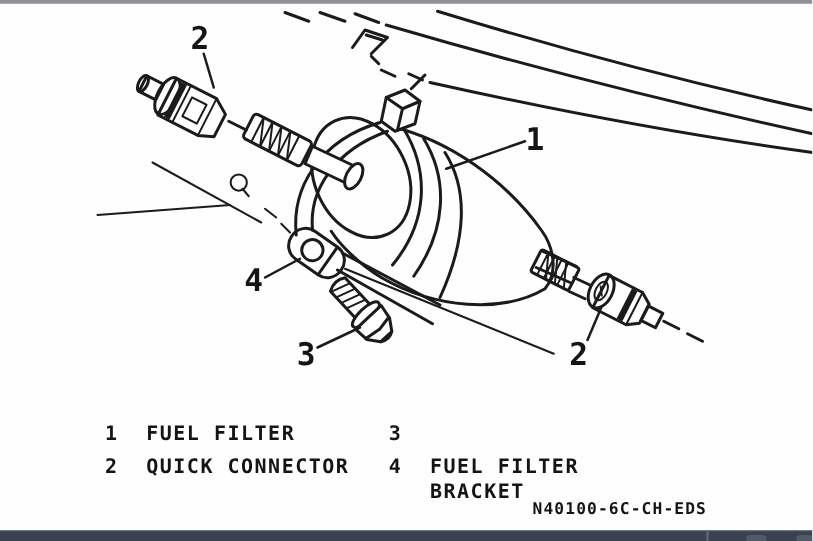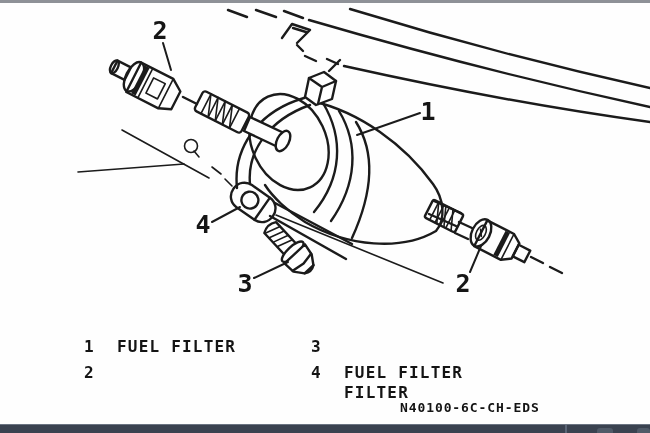--- a/index.html
+++ b/index.html
@@ -8,21 +8,21 @@
   .top-bar{position:absolute;top:0;left:0;width:650px;height:3px;background:#8e9197;}
   .diagram{position:absolute;top:0;left:0;width:650px;height:433px;}
   svg{position:absolute;top:0;left:0;}
   .thick{stroke:#1b1b1b;stroke-width:2.4;fill:none;stroke-linecap:round;stroke-linejoin:round;}
   .thin{stroke:#1b1b1b;stroke-width:1.6;fill:none;stroke-linecap:round;stroke-linejoin:round;}
   .leader{stroke:#1b1b1b;stroke-width:2;fill:none;stroke-linecap:round;}
   .callout{font:bold 25px "DejaVu Sans Mono",monospace;fill:#151515;text-anchor:middle;stroke:none;}
   .leg-item{position:absolute;display:flex;font:bold 16px/20px "DejaVu Sans Mono",monospace;
             letter-spacing:1.2px;color:#141414;white-space:nowrap;}
   .leg-num{width:33px;flex:none;}
-  .part-code{position:absolute;left:400px;top:400px;font:bold 13px "DejaVu Sans Mono",monospace;
+  .part-code{position:absolute;left:426px;top:400px;font:bold 13px "DejaVu Sans Mono",monospace;
              letter-spacing:0.9px;color:#141414;white-space:nowrap;}
   .taskbar{position:absolute;left:0;bottom:0;width:650px;height:8px;background:#3a4250;
            border-top:1px solid #6b7482;}
   .taskbar-divider{position:absolute;left:565px;top:0;width:2px;height:8px;background:#5b6576;}
   .taskbar-blob{position:absolute;bottom:-3px;height:8px;border-radius:3px 3px 0 0;background:#505a68;}
   .blob1{left:597px;width:16px;}
   .blob2{left:637px;width:13px;}
 </style>
 </head>
 <body>
@@ -157,29 +157,30 @@
       </g>
     </svg>
 
     <div>
       <div class="leg-item" style="left:84px;top:337px">
         <span class="leg-num">1</span>
         <span>FUEL FILTER</span>
       </div>
       <div class="leg-item" style="left:84px;top:363px">
         <span class="leg-num">2</span>
+        <span>QUICK CONNECTOR</span>
       </div>
       <div class="leg-item" style="left:311px;top:337px">
         <span class="leg-num">3</span>
       </div>
       <div class="leg-item" style="left:311px;top:363px">
         <span class="leg-num">4</span>
         <span>
           <div>FUEL FILTER</div>
-          <div>FILTER</div>
+          <div>BRACKET</div>
         </span>
       </div>
     </div>
 
     <div class="part-code">N40100-6C-CH-EDS</div>
   </div>
 
   <div class="taskbar">
     <div class="taskbar-divider"></div>
     <div class="taskbar-blob blob1"></div>

